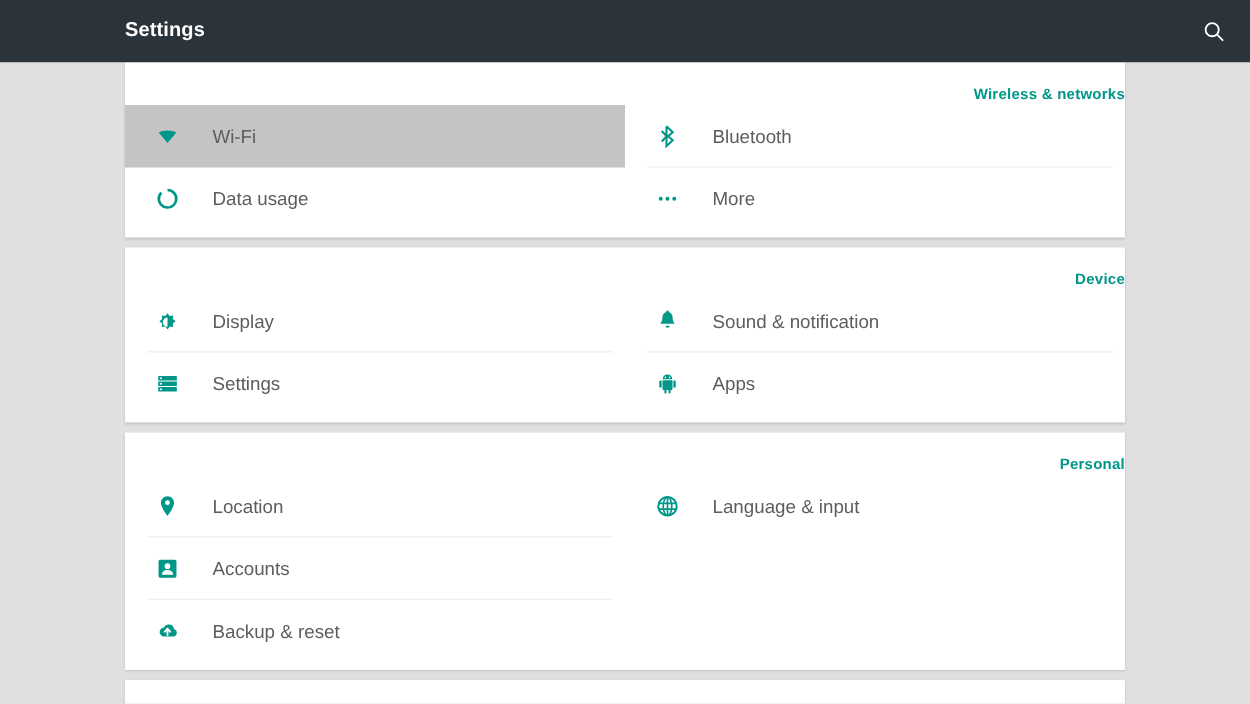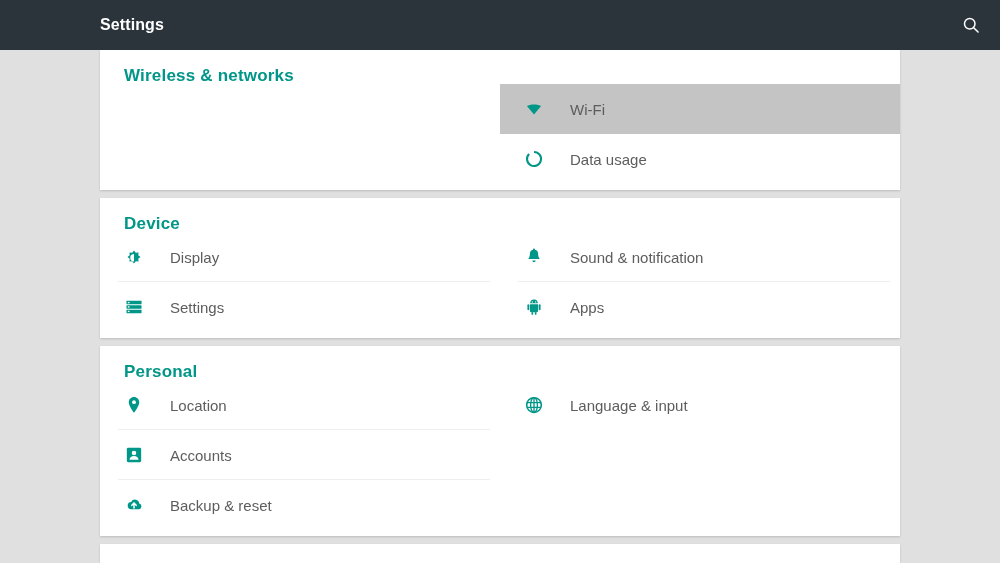--- a/index.html
+++ b/index.html
@@ -61,26 +61,27 @@
     position: relative;
     margin: 0 100px;
     background: #ffffff;
     padding-top: 10px;
     box-shadow: 0 1px 2px rgba(0,0,0,0.16);
   }
   .card + .card { margin-top: 8px; }
 
   .section-title {
     color: #009688;
-    font-size: 17px;
+    font-size: 12px;
     font-weight: bold;
     letter-spacing: 0.2px;
     padding: 7px 0 0 24px;
     height: 24px;
     line-height: 17px;
+    text-align: right;
   }
 
   .rows {
     display: flex;
     flex-direction: row;
     flex-wrap: wrap;
     justify-content: flex-end;
   }
   .col {
     width: 50%;
@@ -161,20 +162,42 @@
             </div>
             <div class="row no-divider">
               <div class="row-icon">
                 <svg width="20" height="20" viewBox="0 0 24 24">
                   <path d="M12 3.6 a8.4 8.4 0 1 1 -5.9 2.45" fill="none" stroke="#009688" stroke-width="2.5" stroke-linecap="butt"></path>
                 </svg>
               </div>
               <div class="row-label">Data usage</div>
             </div>
           </div>
+          <div class="col">
+            <div class="row">
+              <div class="row-icon">
+                <svg width="20" height="20" viewBox="0 0 24 24">
+                  <path d="M11 2.5 L17 8.2 L11 13.5 L11 2.5 M11 10.5 L17 15.8 L11 21.5 L11 10.5" fill="none" stroke="#009688" stroke-width="2" stroke-linejoin="miter"></path>
+                  <path d="M6.5 7 L11 11.8 M6.5 17 L11 12.2" fill="none" stroke="#009688" stroke-width="2"></path>
+                </svg>
+              </div>
+              <div class="row-label">Bluetooth</div>
+              <div class="divider"></div>
+            </div>
+            <div class="row no-divider">
+              <div class="row-icon">
+                <svg width="20" height="20" viewBox="0 0 24 24">
+                  <circle cx="5.5" cy="12" r="1.9" fill="#009688"></circle>
+                  <circle cx="12" cy="12" r="1.9" fill="#009688"></circle>
+                  <circle cx="18.5" cy="12" r="1.9" fill="#009688"></circle>
+                </svg>
+              </div>
+              <div class="row-label">More</div>
+            </div>
+          </div>
         </div>
         <div class="card-pad-bottom"></div>
       </div>
       <div class="card">
         <div class="section-title">Device</div>
         <div class="rows">
           <div class="col">
             <div class="row">
               <div class="row-icon">
                 <svg width="20" height="20" viewBox="0 0 24 24">

